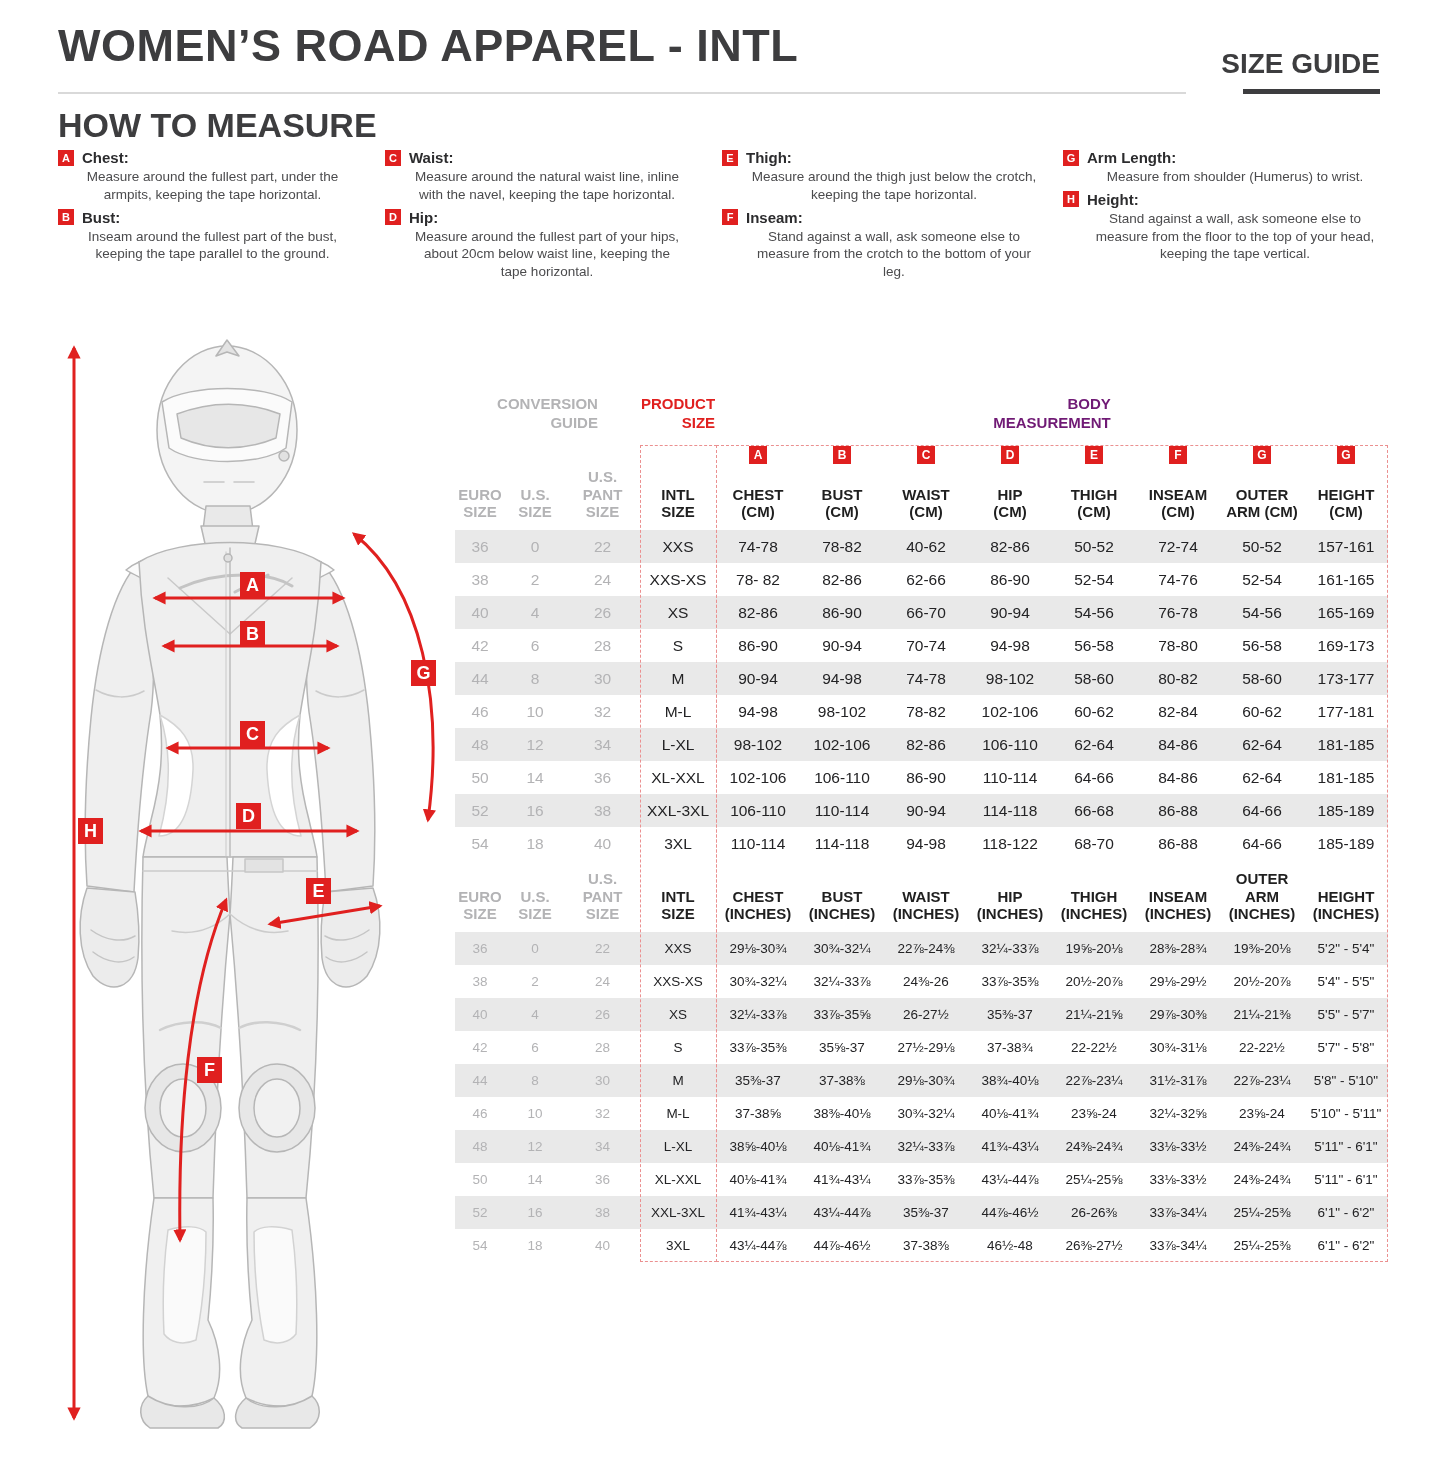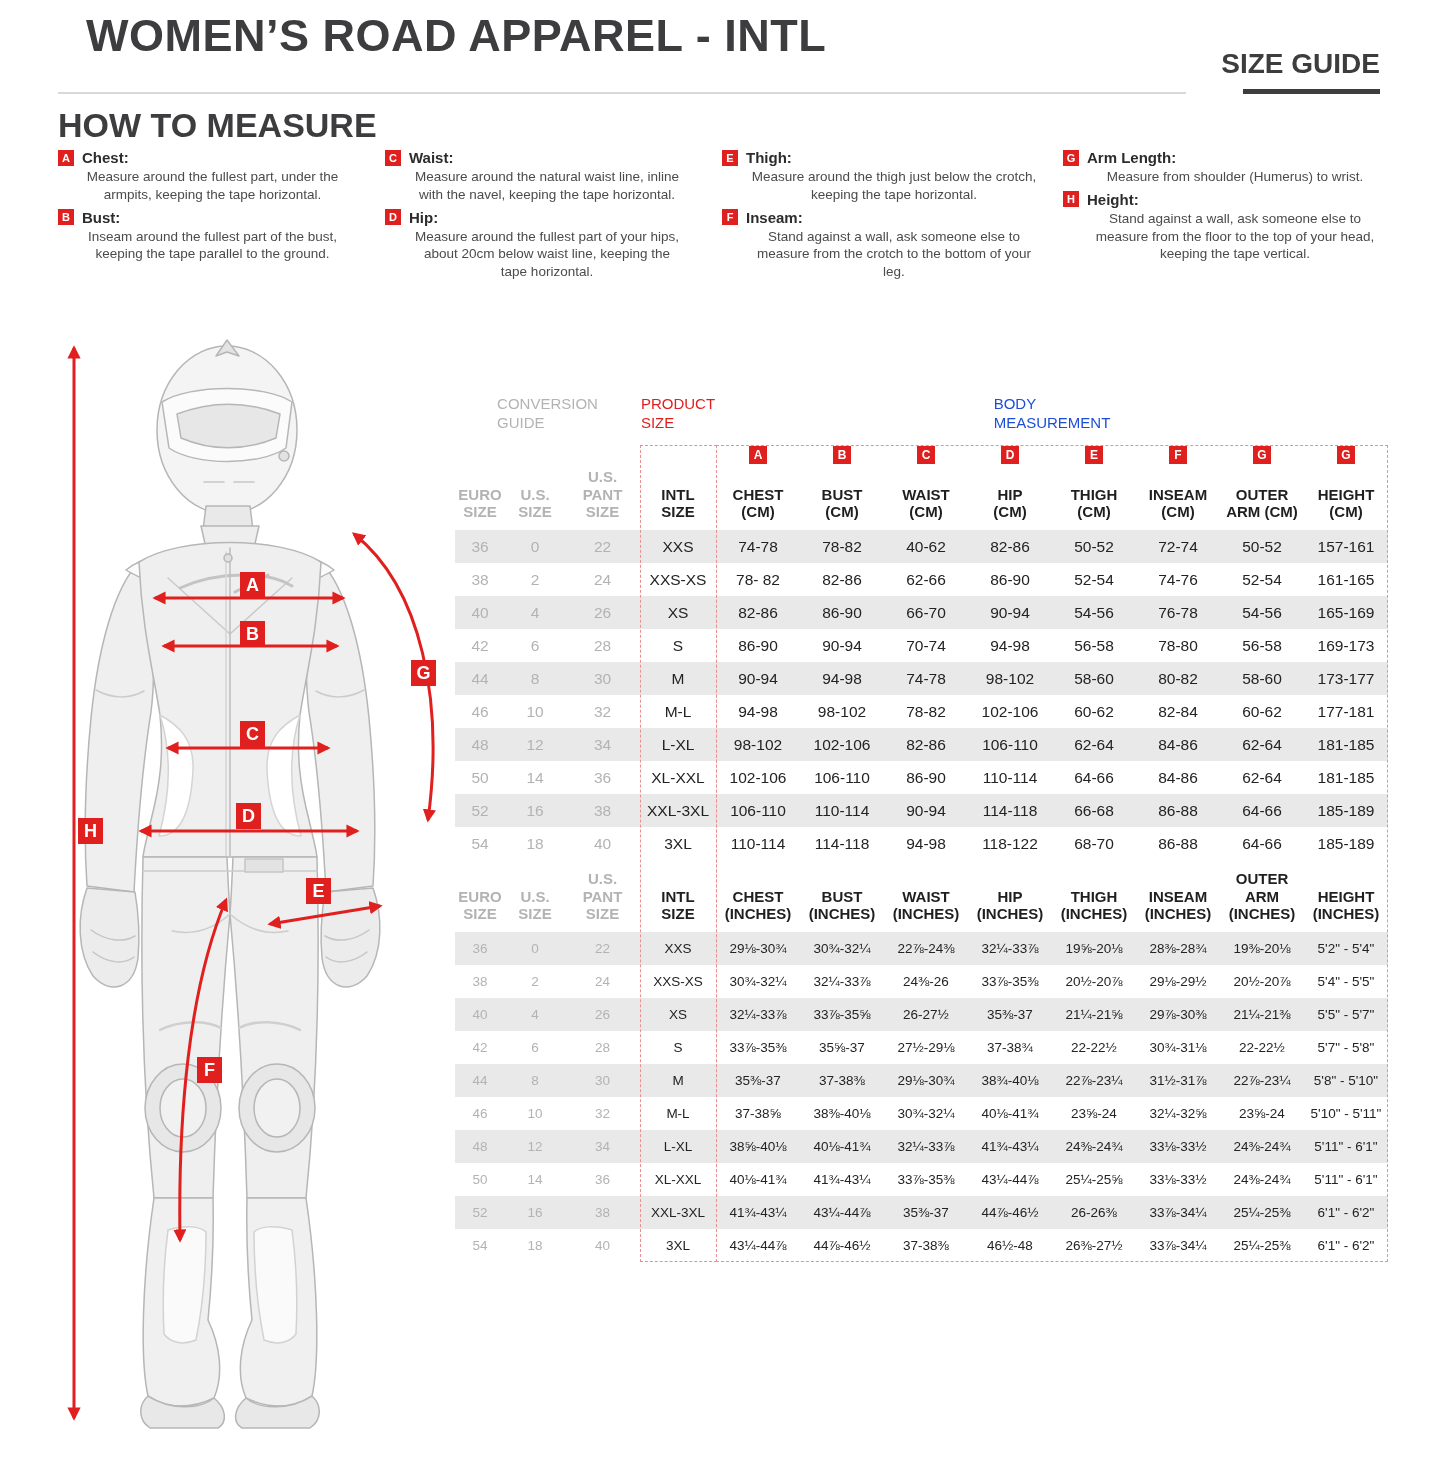--- a/index.html
+++ b/index.html
@@ -1,42 +1,42 @@
 <!DOCTYPE html>
 <html><head>
 <meta charset="utf-8">
 <style>
   html,body{margin:0;padding:0;background:#ffffff;}
   body{width:1440px;height:1471px;position:relative;font-family:"Liberation Sans","DejaVu Sans",sans-serif;color:#3d3d3f;overflow:hidden;}
 
-  .title{position:absolute;left:58px;top:10px;font-size:45px;font-weight:bold;letter-spacing:.5px;color:#3d3d3f;white-space:nowrap;margin-left:28px;}
+  .title{position:absolute;left:58px;top:20px;font-size:45px;font-weight:bold;letter-spacing:.5px;color:#3d3d3f;white-space:nowrap;}
   .size-guide{position:absolute;right:60px;top:48px;font-size:28px;font-weight:bold;color:#3d3d3f;text-align:right;}
   .rule-light{position:absolute;left:58px;top:92px;width:1128px;height:2px;background:#d9d9d9;}
   .rule-dark{position:absolute;left:1243px;top:89px;width:137px;height:5px;background:#3d3d3f;}
   .how-to{position:absolute;left:58px;top:106px;font-size:34px;font-weight:bold;color:#3d3d3f;}
 
   .measure{position:absolute;top:149px;left:0;width:1440px;}
   .m-col{position:absolute;top:0;}
   .m-col.col0{left:58px;width:285px;}
   .m-col.col1{left:385px;width:300px;}
   .m-col.col2{left:722px;width:320px;}
   .m-col.col3{left:1063px;width:320px;}
   .m-head{display:flex;align-items:center;gap:8px;}
   .m-badge{flex:0 0 auto;width:16px;height:16px;background:#e0201f;color:#fff;font-size:11px;font-weight:bold;display:flex;align-items:center;justify-content:center;}
   .m-name{font-size:15px;font-weight:bold;color:#2c2c2e;}
   .m-desc{margin-left:24px;margin-top:2px;margin-bottom:5px;font-size:13.5px;line-height:1.32;color:#4b4b4d;text-align:center;}
 
   .figure{position:absolute;left:30px;top:330px;width:420px;height:1112px;}
 
   .table{position:absolute;left:455px;top:395px;width:933px;}
   .group-row{display:flex;height:50px;}
-  .group-row>div{display:flex;justify-content:center;text-align:left;font-weight:normal;font-size:15px;line-height:1.25;white-space:pre-line;}
+  .group-row>div{display:flex;justify-content:center;text-align:right;font-weight:bold;font-size:15px;line-height:1.25;white-space:pre-line;}
   .g-conv{width:185px;color:#b3b3b5;}
   .g-prod{width:76px;color:#e0201f;}
-  .g-body{width:672px;color:#1d4ed8;}
+  .g-body{width:672px;color:#701a75;}
 
   .hrow{display:flex;}
   .hrow.cmh{height:85px;}
   .hrow.inh{height:72px;}
   .th{position:relative;display:flex;flex-direction:column;justify-content:flex-end;align-items:center;text-align:center;font-weight:bold;font-size:15px;line-height:1.18;padding-bottom:9px;box-sizing:border-box;color:#1f1f1f;}
   .th .thl{white-space:pre-line;}
   .th.gray{color:#b3b3b5;}
   .th .badge{position:absolute;top:1px;left:50%;margin-left:-9px;width:18px;height:18px;background:#e0201f;color:#fff;font-size:12px;font-weight:bold;display:flex;align-items:center;justify-content:center;}
 
   .tr{display:flex;height:33px;}

